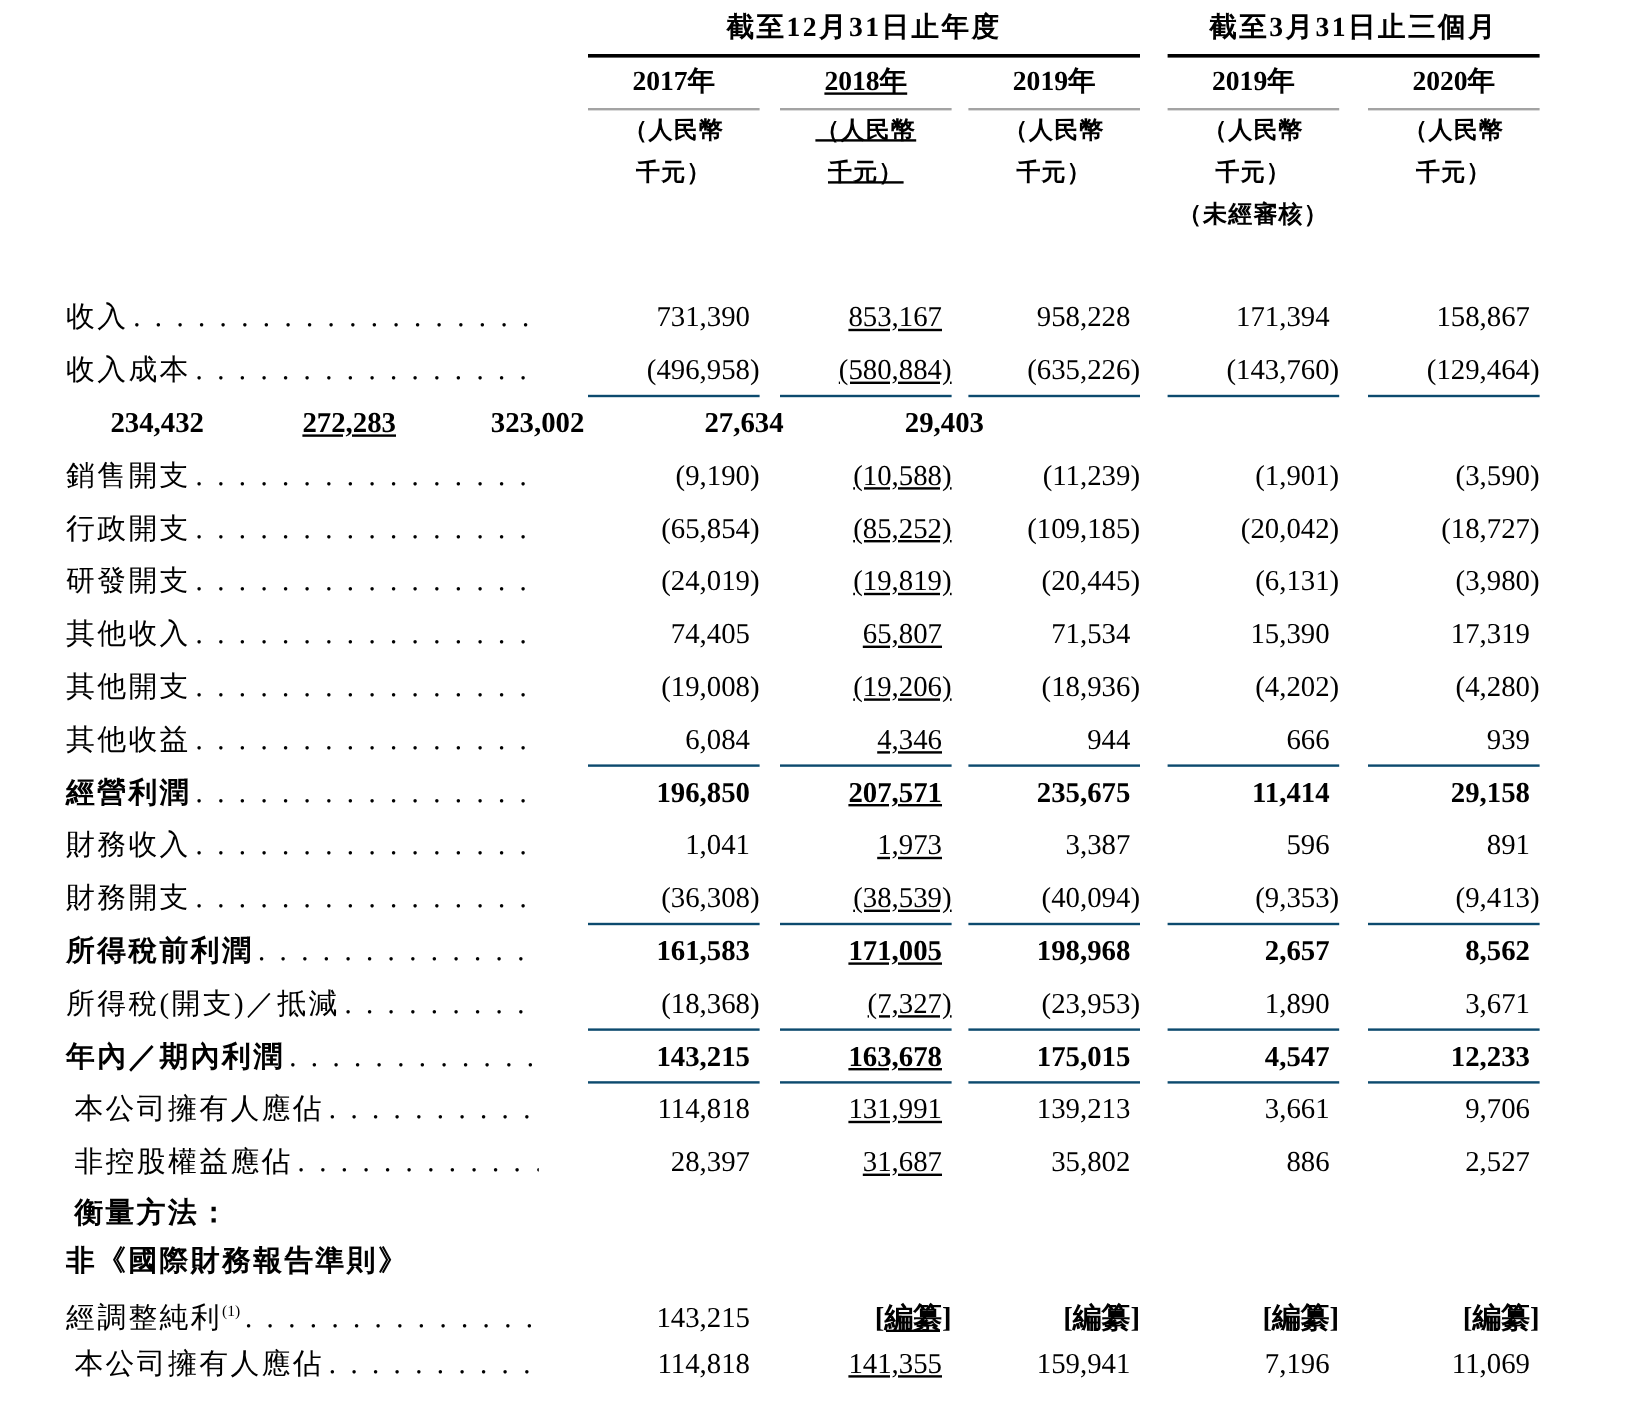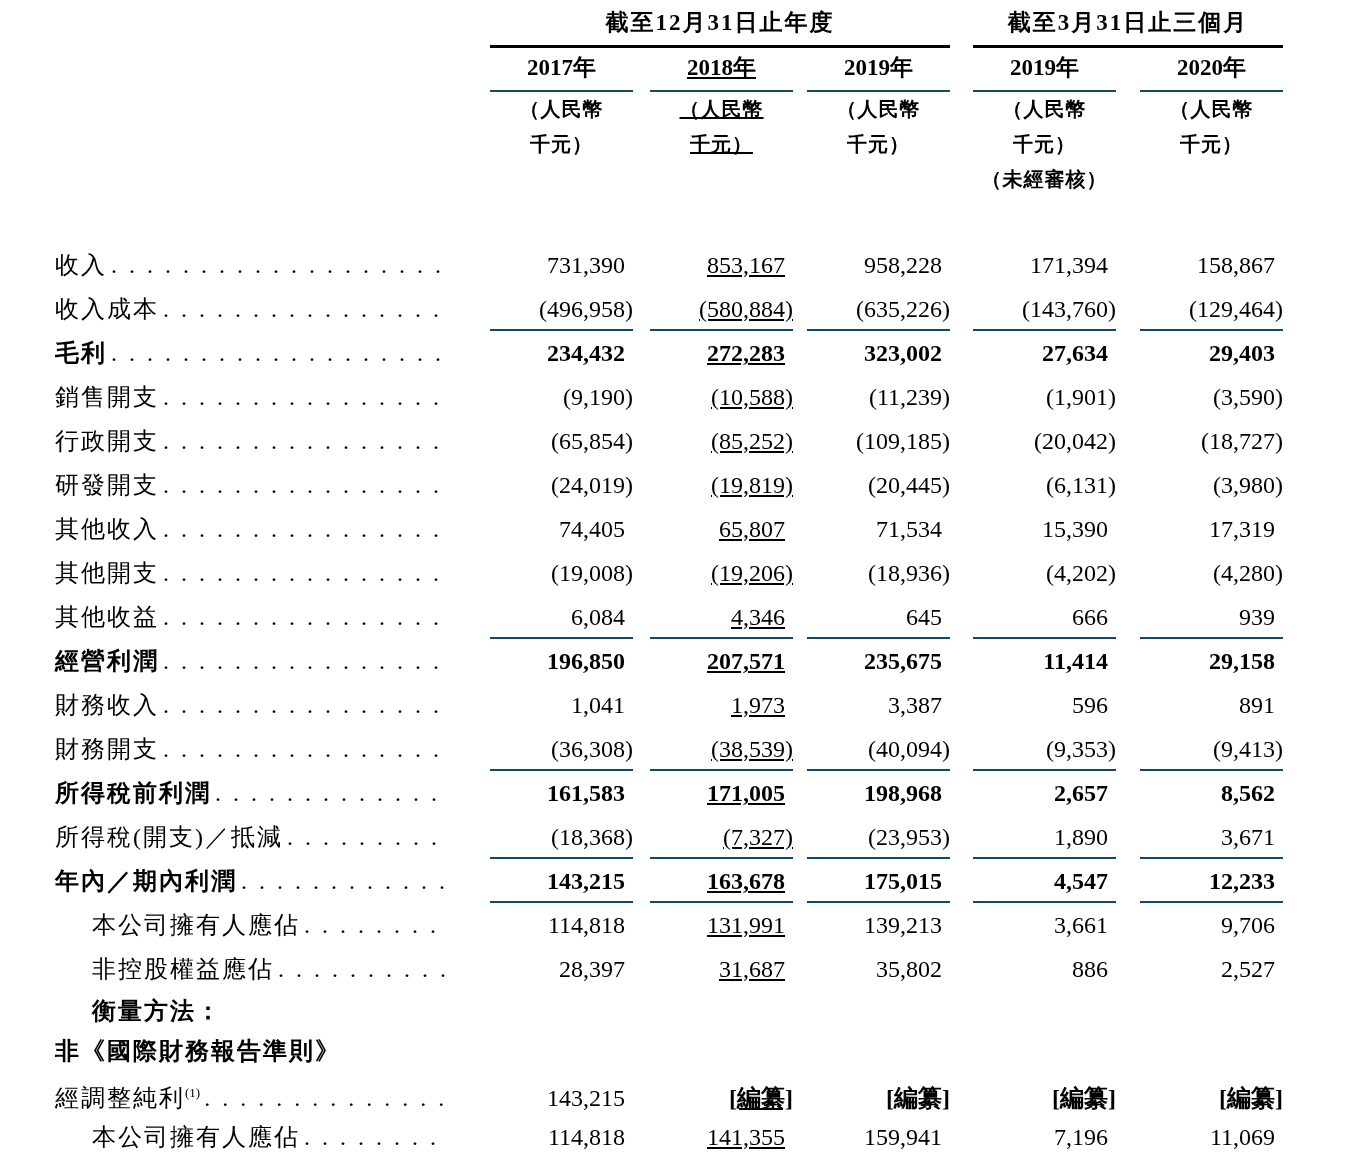--- a/index.html
+++ b/index.html
@@ -11,21 +11,21 @@
     overflow:hidden;
   }
   #sheet { width:1357px; height:1026px; padding-top:6px; }
 
   
   .frow { display:flex; align-items:baseline; }
   .label-cell {
     width:455px; padding-left:55px; padding-right:6px;
     display:flex; align-items:flex-end; overflow:hidden;
   }
-  .label-cell.indent { padding-left:92px; }
+  .label-cell.indent { padding-left:62px; }
   .lbl { font-size:24px; letter-spacing:2px; white-space:nowrap; }
   .lbl.bold { font-weight:bold; }
   .lbl sup { font-size:13px; letter-spacing:0; vertical-align:super; }
   .dots { flex:1; overflow:hidden; white-space:nowrap; margin-left:4px; font-size:24px; }
   .dots::after {
     content:". . . . . . . . . . . . . . . . . . . . . . . . . . . . . . . . . . . . . . . . . . . . . . . . . . . .";
     letter-spacing:3px;
   }
 
   .num-cell {
@@ -45,21 +45,21 @@
   .grp-cell {
     text-align:center; font-weight:bold; font-size:23px; letter-spacing:2px;
     border-bottom:3px solid #000; padding-bottom:7px;
   }
   .grp-1 { width:460px; margin-left:35px; }
   .grp-2 { width:310px; margin-left:23px; }
 
   .year-row { display:flex; align-items:flex-end; height:44px; }
   .year-cell {
     text-align:center; font-weight:bold; font-size:23px;
-    border-bottom:2px solid #14532d; padding-bottom:7px;
+    border-bottom:2px solid #a3a3a3; padding-bottom:7px;
   }
   .unit-row { display:flex; height:35px; line-height:35px; }
   .unit-cell { text-align:center; font-weight:bold; font-size:20px; letter-spacing:1px; }
 
   
   #rows { margin-top:46px; }
   .drow { height:44px; line-height:44px; }
   .drow .num-cell.rule { border-bottom:2px solid #0c4a6e; height:44px; }
   .drow.sect { height:40px; line-height:40px; }
   .num-first { margin-left:35px; } 
@@ -125,24 +125,20 @@
           <span class="lbl">收入成本</span>
           <span class="dots"></span>
         </div>
         <div class="num-cell c0 num-first rule"><span>(496,958)</span></div>
         <div class="num-cell c1 rule"><span>(580,884)</span></div>
         <div class="num-cell c2 rule"><span>(635,226)</span></div>
         <div class="num-cell c3 rule"><span>(143,760)</span></div>
         <div class="num-cell c4 rule"><span>(129,464)</span></div>
       </div>
       <div class="frow drow">
-        <div class="label-cell">
-          <span class="lbl bold">毛利</span>
-          <span class="dots"></span>
-        </div>
         <div class="num-cell c0 num-first boldv"><span>234,432</span><span class="ghost">)</span></div>
         <div class="num-cell c1 boldv"><span>272,283</span><span class="ghost">)</span></div>
         <div class="num-cell c2 boldv"><span>323,002</span><span class="ghost">)</span></div>
         <div class="num-cell c3 boldv"><span>27,634</span><span class="ghost">)</span></div>
         <div class="num-cell c4 boldv"><span>29,403</span><span class="ghost">)</span></div>
       </div>
       <div class="frow drow">
         <div class="label-cell">
           <span class="lbl">銷售開支</span>
           <span class="dots"></span>
@@ -197,21 +193,21 @@
         <div class="num-cell c3"><span>(4,202)</span></div>
         <div class="num-cell c4"><span>(4,280)</span></div>
       </div>
       <div class="frow drow">
         <div class="label-cell">
           <span class="lbl">其他收益</span>
           <span class="dots"></span>
         </div>
         <div class="num-cell c0 num-first rule"><span>6,084</span><span class="ghost">)</span></div>
         <div class="num-cell c1 rule"><span>4,346</span><span class="ghost">)</span></div>
-        <div class="num-cell c2 rule"><span>645</span><span class="ghost">)</span></div>
+        <div class="num-cell c2 rule"><span>944</span><span class="ghost">)</span></div>
         <div class="num-cell c3 rule"><span>666</span><span class="ghost">)</span></div>
         <div class="num-cell c4 rule"><span>939</span><span class="ghost">)</span></div>
       </div>
       <div class="frow drow">
         <div class="label-cell">
           <span class="lbl bold">經營利潤</span>
           <span class="dots"></span>
         </div>
         <div class="num-cell c0 num-first boldv"><span>196,850</span><span class="ghost">)</span></div>
         <div class="num-cell c1 boldv"><span>207,571</span><span class="ghost">)</span></div>

